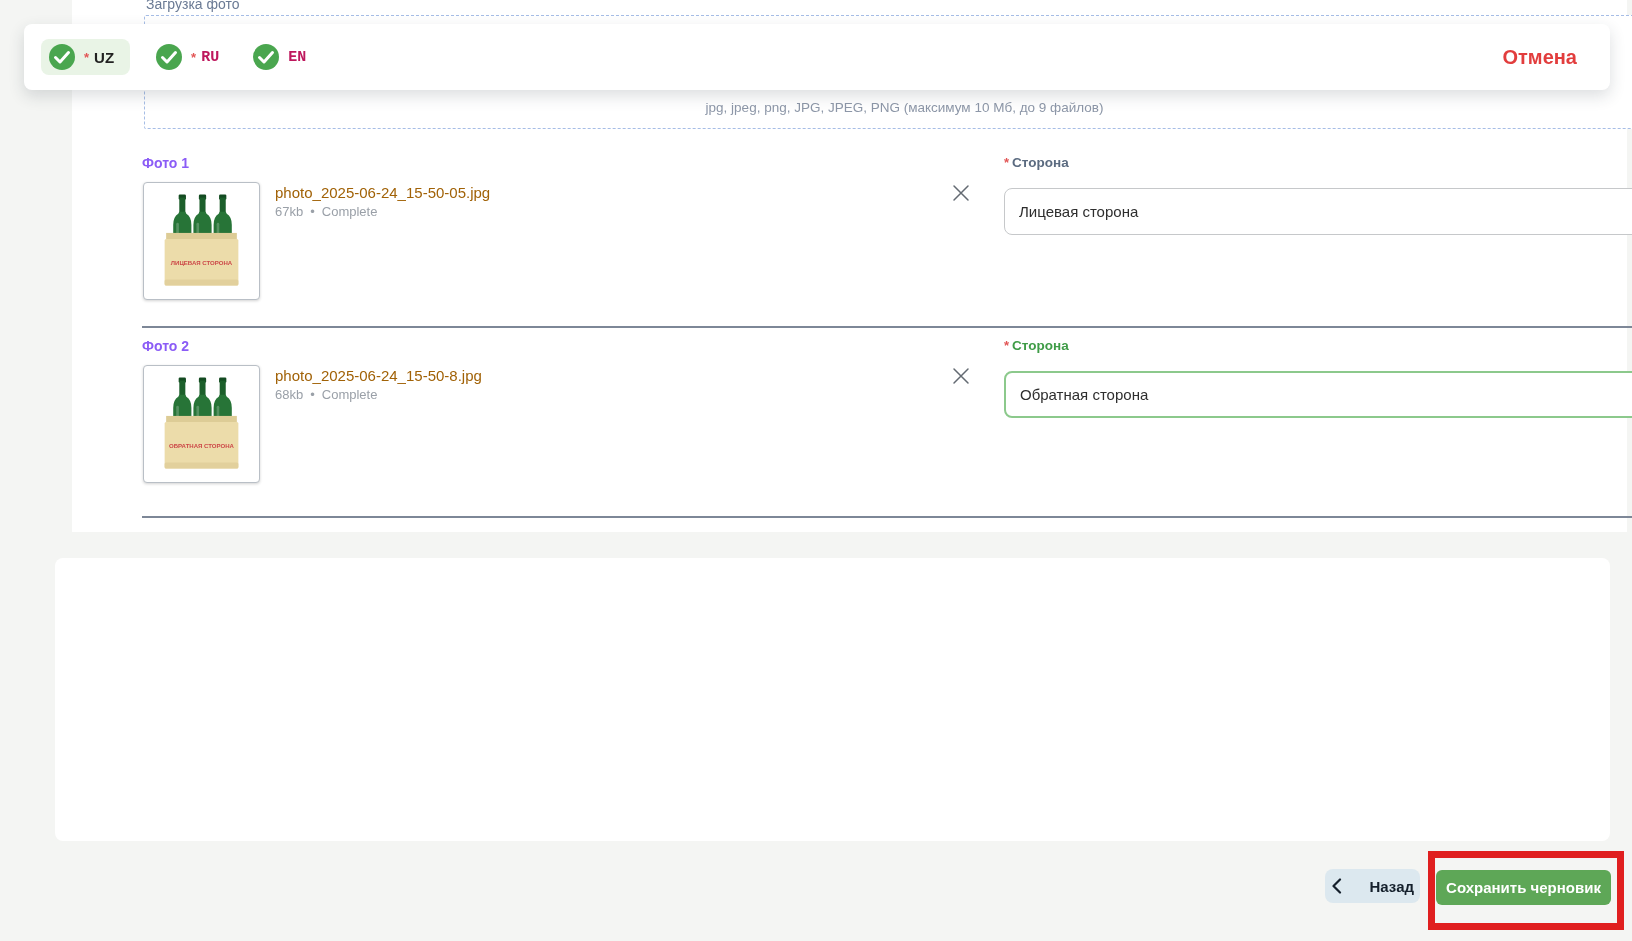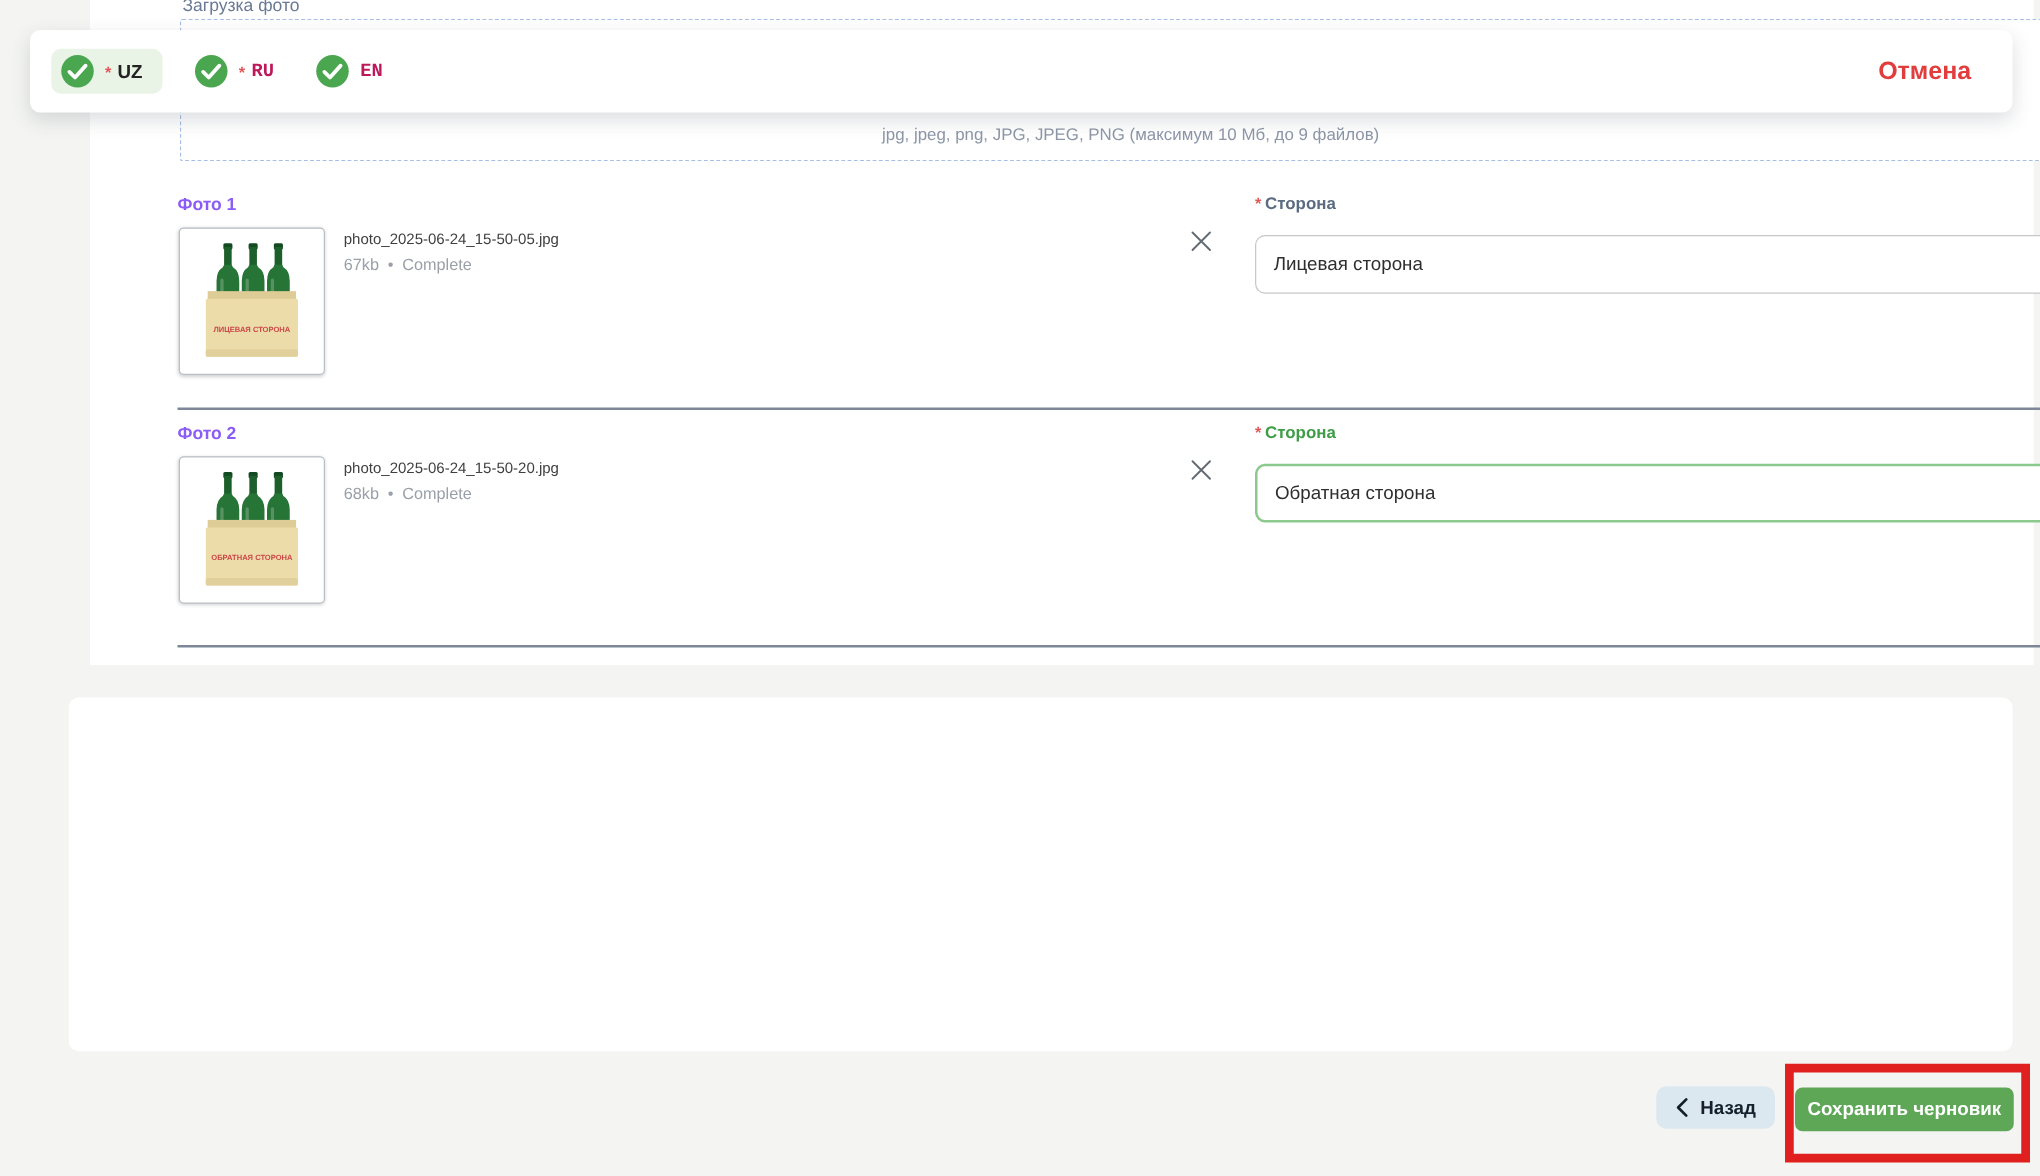--- a/index.html
+++ b/index.html
@@ -28,40 +28,40 @@
   .lang-req{margin-right:-4px;}
   .cancel-btn{margin-left:auto;margin-right:33px;background:none;border:none;padding:0;color:#e23d3d;font-size:20px;font-weight:700;cursor:pointer;font-family:inherit;}
 
   
   .p-label{position:absolute;left:70px;font-size:14px;font-weight:700;color:#8b5cf6;}
   .p1-label{top:155px}.p2-label{top:338px}
   .thumb{position:absolute;left:71px;width:117px;height:118px;border:1px solid #b9bfc6;border-radius:4px;background:#fff;
     box-sizing:border-box;display:flex;align-items:center;justify-content:center;box-shadow:0 1px 3px rgba(0,0,0,.18);}
   .p1-thumb{top:182px}.p2-thumb{top:365px}
   .thumb svg text{font-family:"Liberation Sans",sans-serif;}
-  .fname{position:absolute;left:203px;font-size:12px;color:#404040;}
+  .fname{position:absolute;left:203px;font-size:15px;color:#a16207;}
   .p1-fname{top:184px}.p2-fname{top:367px}
   .fmeta{position:absolute;left:203px;font-size:13px;color:#9aa0a8;display:flex;gap:7px;align-items:center;justify-content:space-between;}
   .p1-fmeta{top:204px}.p2-fmeta{top:387px}
   .remove-btn{position:absolute;left:877px;width:24px;height:24px;background:none;border:none;padding:0;cursor:pointer;display:flex;align-items:center;justify-content:center;}
   .p1-remove{top:181px}.p2-remove{top:364px}
   .s-label{position:absolute;left:932px;font-size:13.5px;font-weight:700;color:#5b6b80;display:flex;gap:3px;}
   .p1-slabel{top:155px}.p2-slabel{top:338px}
   .s-label.green{color:#3f9c47;}
   .select{position:absolute;left:932px;width:662px;height:47px;border:1px solid #c6c8ca;border-radius:8px;background:#fff;
     box-sizing:border-box;display:flex;align-items:center;padding:0 20px 0 14px;font-size:15px;color:#2e2e2e;cursor:pointer;}
   .p1-select{top:188px}
   .p2-select{top:371px;border:2px solid #8cc98c;}
   .caret{margin-left:auto;width:0;height:0;border-left:6px solid transparent;border-right:6px solid transparent;border-top:7px solid #3c4043;}
   .divider{position:absolute;left:70px;width:1523px;height:0;border-top:2px solid #7d8797;}
   .d1{top:326px}.d2{top:516px}
 
   
   .back-btn{position:absolute;left:1325px;top:869px;width:95px;height:34px;background:#dce8ef;border:none;border-radius:8px;
-    display:flex;align-items:center;justify-content:center;gap:9px;font-size:15px;font-weight:600;color:#15202c;cursor:pointer;font-family:inherit;}
+    display:flex;align-items:center;justify-content:space-between;gap:9px;font-size:15px;font-weight:600;color:#15202c;cursor:pointer;font-family:inherit;}
   .save-btn{position:absolute;left:1436px;top:870px;width:175px;height:35px;background:#5ea757;border:none;border-radius:6px;
     color:#ffffff;font-size:15px;font-weight:700;display:flex;align-items:center;justify-content:center;cursor:pointer;font-family:inherit;}
   .annotation-box{position:absolute;left:1428px;top:851px;width:196px;height:79px;border:7px solid #e01f1f;box-sizing:border-box;
     pointer-events:none;z-index:9;}
 </style>
 </head>
 <body>
 
 <div class="page">
 
@@ -141,21 +141,21 @@
           <rect x="-3" y="7" width="6" height="17" fill="#1c5f2b"></rect>
           <path d="M-9,70 L-9,34 Q-9,26 -4,23 L-3,21 L3,21 L4,23 Q9,26 9,34 L9,70 Z" fill="#277437"></path>
           <rect x="-6" y="32" width="2.6" height="28" rx="1.3" fill="#ffffff" opacity="0.22"></rect>
         </g>
         <rect x="15" y="42" width="70" height="10" fill="#ddcc96"></rect>
         <rect x="13.5" y="48" width="73" height="46" rx="1.5" fill="#ecdcaa"></rect>
         <rect x="13.5" y="88" width="73" height="6" rx="1.5" fill="#e2d09c"></rect>
         <text x="50" y="74" text-anchor="middle" font-size="6" font-weight="bold" fill="#cc4747">ОБРАТНАЯ СТОРОНА</text>
       </svg>
     </div>
-    <div class="fname p2-fname">photo_2025-06-24_15-50-20.jpg</div>
+    <div class="fname p2-fname">photo_2025-06-24_15-50-8.jpg</div>
     <div class="fmeta p2-fmeta">
       <span>68kb</span>
       <span>•</span>
       <span>Complete</span>
     </div>
     <button class="remove-btn p2-remove">
       <svg width="20" height="20" viewBox="0 0 20 20">
         <path d="M3 3 L17 17 M17 3 L3 17" stroke="#636a72" stroke-width="1.5" stroke-linecap="round"></path>
       </svg>
     </button>

